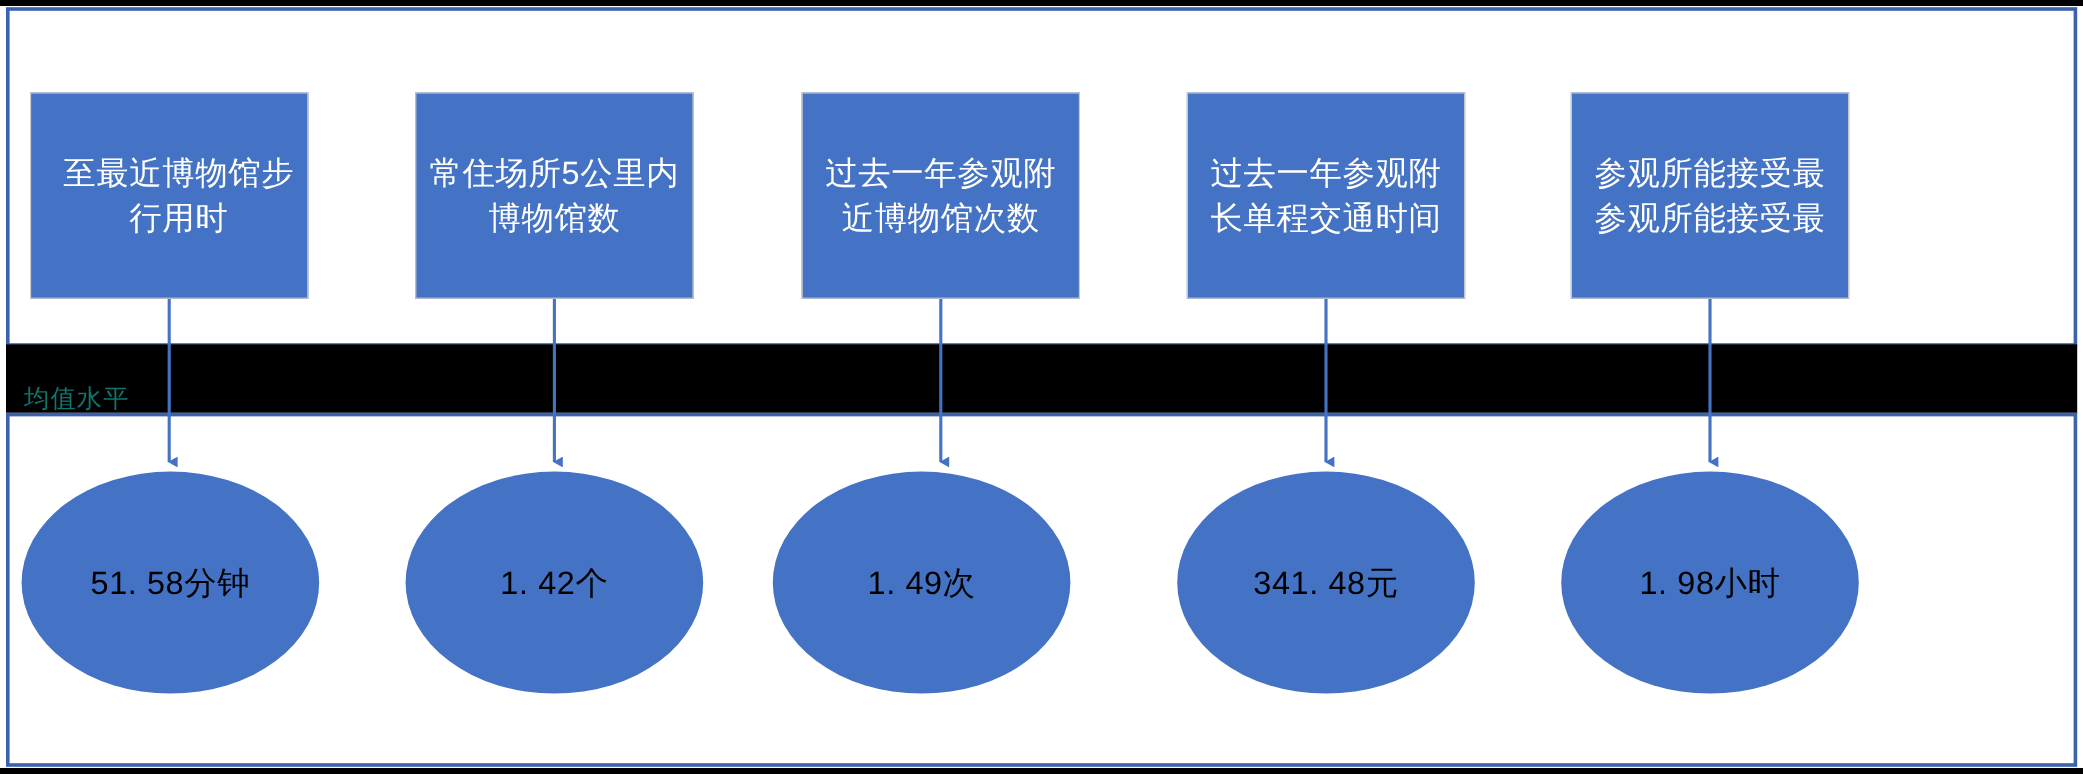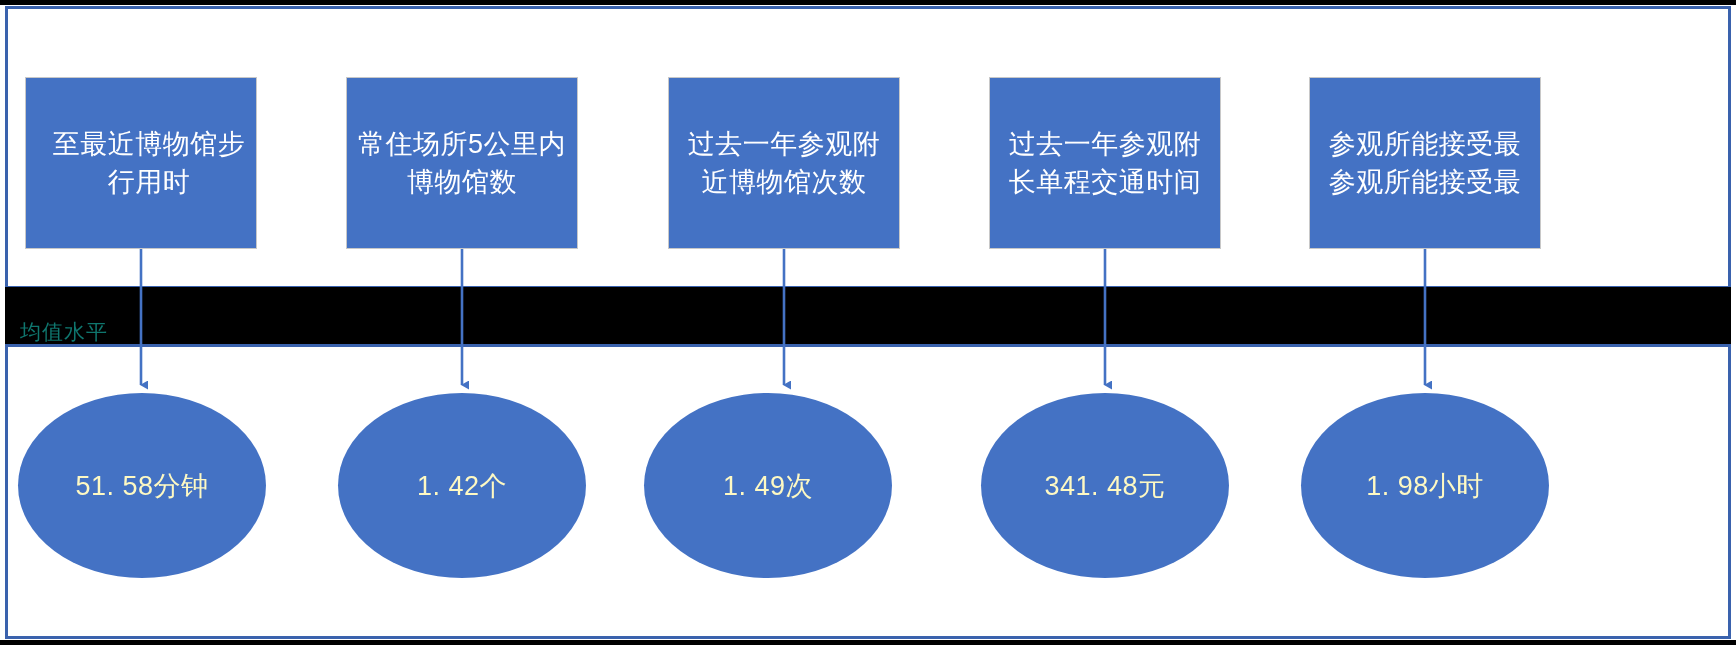--- a/index.html
+++ b/index.html
@@ -84,21 +84,21 @@
   .node-box span { display: block; }
 
   
   .node-ellipse {
     position: absolute;
     top: 393px;
     width: 248px;
     height: 185px;
     background: #4472C4;
     border-radius: 50%;
-    color: #fef9c3;
+    color: #000000;
     font-size: 27px;
     display: flex;
     align-items: center;
     justify-content: center;
     text-align: center;
     letter-spacing: 0.5px;
   }
 
   
   .section-label {

